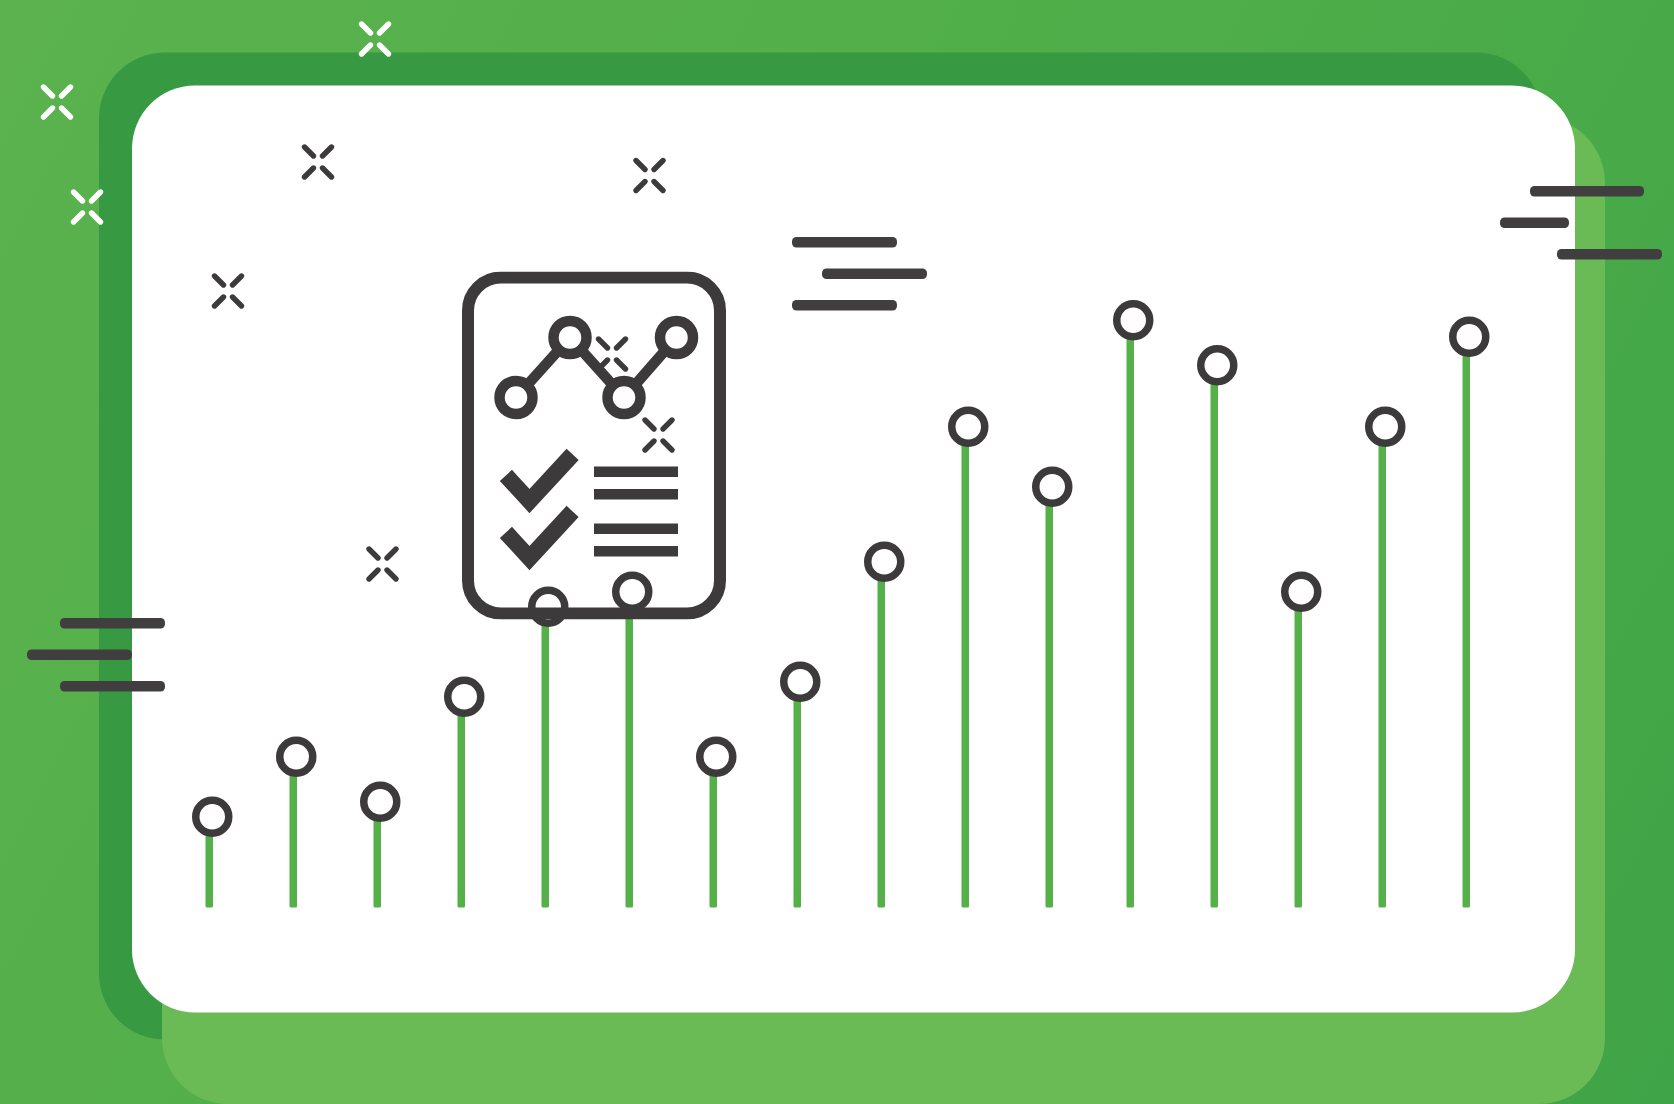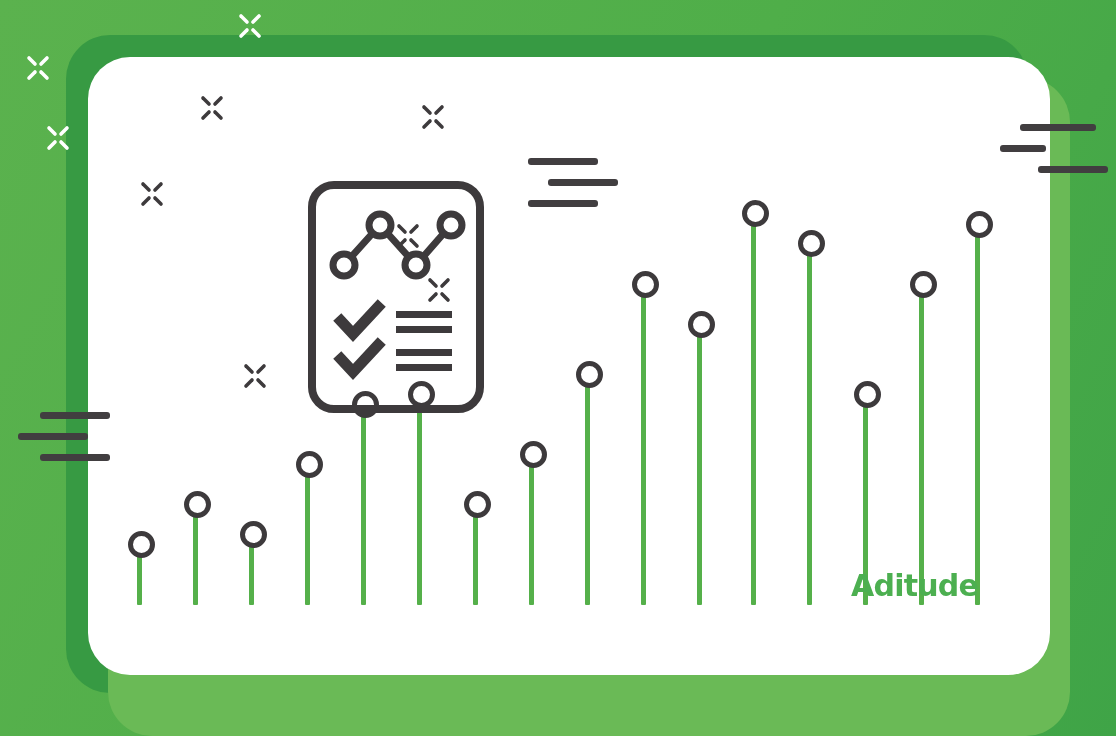--- a/index.html
+++ b/index.html
@@ -175,21 +175,20 @@
         <polyline points="33,140 45,153 70,126" stroke="#3D3A3C" stroke-width="11" fill="none" stroke-linecap="square" stroke-linejoin="miter"></polyline>
         <rect x="88" y="130" width="56" height="7" fill="#3D3A3C"></rect>
         <rect x="88" y="145" width="56" height="7" fill="#3D3A3C"></rect>
 
         <polyline points="33,178 45,191 70,164" stroke="#3D3A3C" stroke-width="11" fill="none" stroke-linecap="square" stroke-linejoin="miter"></polyline>
         <rect x="88" y="168" width="56" height="7" fill="#3D3A3C"></rect>
         <rect x="88" y="183" width="56" height="7" fill="#3D3A3C"></rect>
       </svg>
     </div>
 
-    <div class="logo">Aditude</div>
   </div>
 
   <div id="decor">
       <div class="sparkle" style="left: 235px; top: 11px;"><svg width="30" height="30" viewBox="0 0 30 30">
           <path d="M6,5 L12,11" stroke="#FFFFFF" stroke-width="3.6" stroke-linecap="round" fill="none"></path>
           <path d="M24,5 L18,11" stroke="#FFFFFF" stroke-width="3.6" stroke-linecap="round" fill="none"></path>
           <path d="M6,25 L12,19" stroke="#FFFFFF" stroke-width="3.6" stroke-linecap="round" fill="none"></path>
           <path d="M24,25 L18,19" stroke="#FFFFFF" stroke-width="3.6" stroke-linecap="round" fill="none"></path>
         </svg></div>
       <div class="sparkle" style="left: 23px; top: 53px;"><svg width="30" height="30" viewBox="0 0 30 30">

